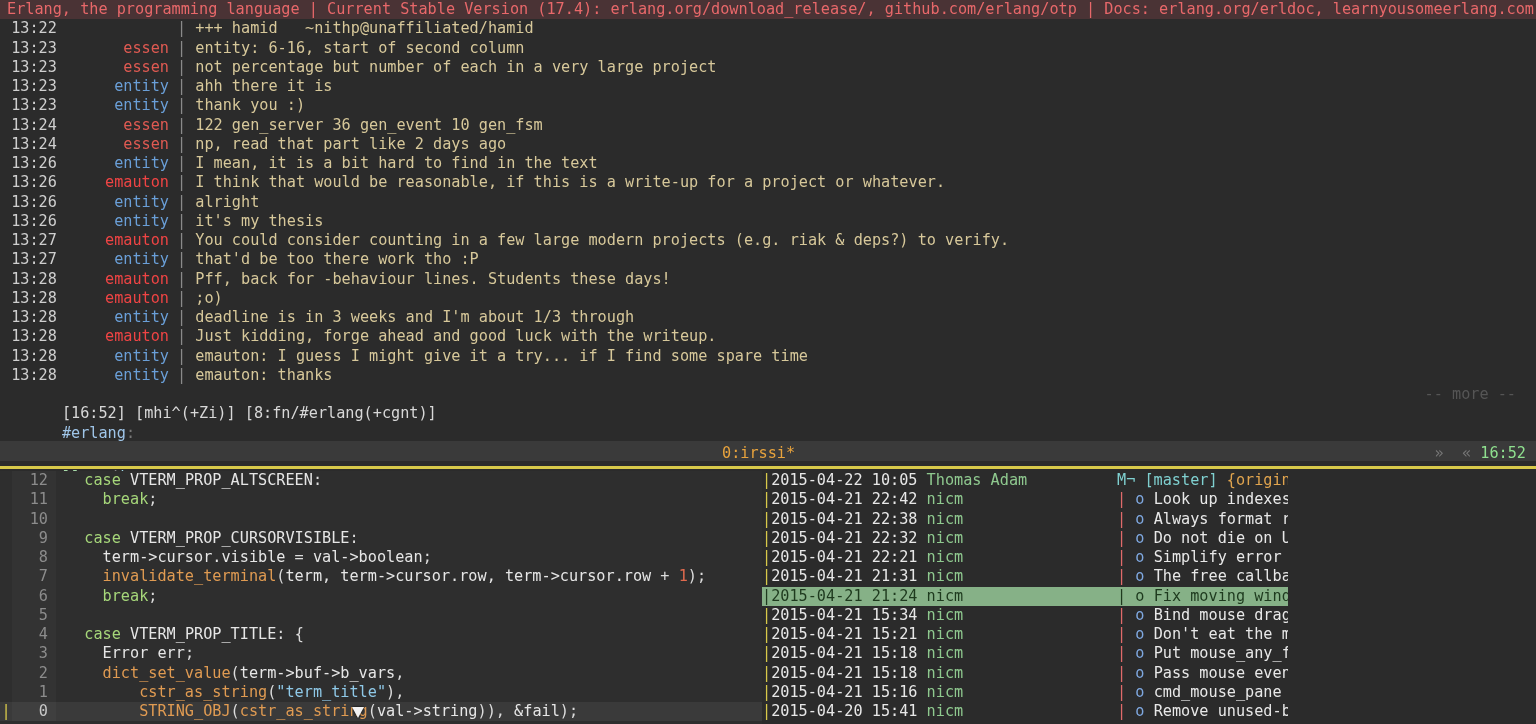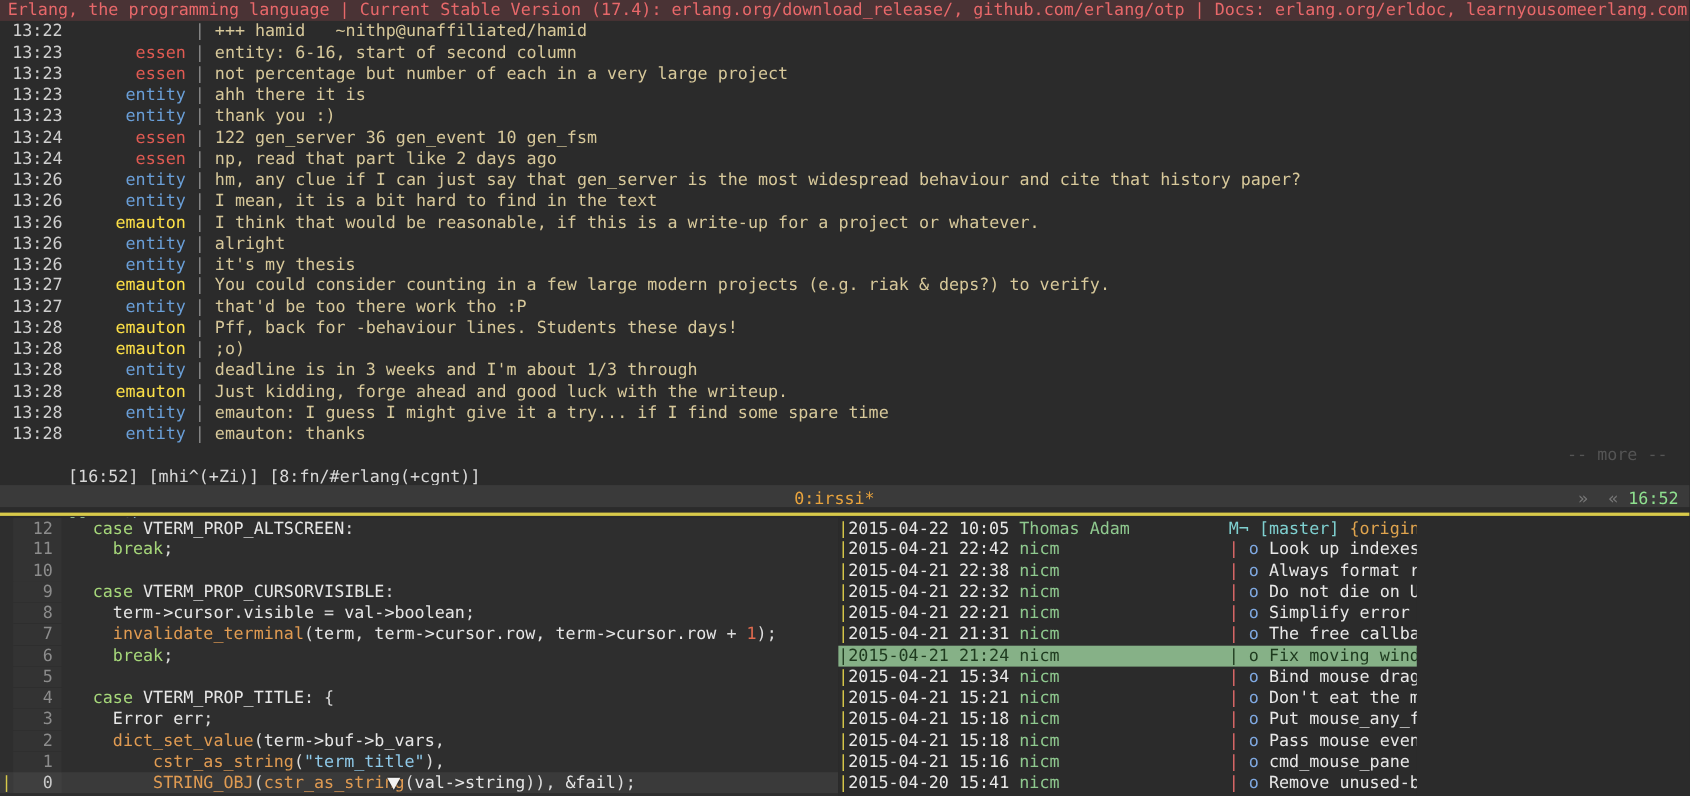--- a/index.html
+++ b/index.html
@@ -33,21 +33,21 @@
     white-space: pre; overflow: hidden;
     color: #d7c89a;
   }
   .ts { color: #cfcfcf; display: inline-block; width: 61px; text-align: center; padding-left: 7px; box-sizing: border-box;}
   .nick {
     display: inline-block; width: 116px; text-align: right;
     padding-right: 8px; box-sizing: border-box;
   }
   .nick.essen   { color: #e05a52; }
   .nick.entity  { color: #6a9fd8; }
-  .nick.emauton { color: #fde047; }
+  .nick.emauton { color: #ef4444; }
   .nick.none    { color: #8a8a8a; }
   .sep { color: #8a8a8a; }
   .msg { color: #d7c89a; }
 
   .irc-status {
     height: 19.25px; line-height: 19.25px; white-space: pre;
     color: #d8d8d8; padding-left: 7px; box-sizing: border-box;
     position: relative;
   }
   .irc-status .more {
@@ -160,21 +160,20 @@
   <div class="irc-pane">
     <div class="topic-bar">Erlang, the programming language | Current Stable Version (17.4): erlang.org/download_release/, github.com/erlang/otp | Docs: erlang.org/erldoc, learnyousomeerlang.com | Communi</div>
     <div class="irc-log" id="irc-log">
         <div class="irc-line"><span class="ts">13:22</span><span class="nick none"></span><span class="sep">| </span><span class="msg">+++ hamid   ~nithp@unaffiliated/hamid</span></div>
         <div class="irc-line"><span class="ts">13:23</span><span class="nick essen">essen</span><span class="sep">| </span><span class="msg">entity: 6-16, start of second column</span></div>
         <div class="irc-line"><span class="ts">13:23</span><span class="nick essen">essen</span><span class="sep">| </span><span class="msg">not percentage but number of each in a very large project</span></div>
         <div class="irc-line"><span class="ts">13:23</span><span class="nick entity">entity</span><span class="sep">| </span><span class="msg">ahh there it is</span></div>
         <div class="irc-line"><span class="ts">13:23</span><span class="nick entity">entity</span><span class="sep">| </span><span class="msg">thank you :)</span></div>
         <div class="irc-line"><span class="ts">13:24</span><span class="nick essen">essen</span><span class="sep">| </span><span class="msg">122 gen_server 36 gen_event 10 gen_fsm</span></div>
         <div class="irc-line"><span class="ts">13:24</span><span class="nick essen">essen</span><span class="sep">| </span><span class="msg">np, read that part like 2 days ago</span></div>
-        <div class="irc-line"><span class="ts">13:26</span><span class="nick entity">entity</span><span class="sep">| </span><span class="msg">hm, any clue if I can just say that gen_server is the most widespread behaviour and cite that history paper?</span></div>
         <div class="irc-line"><span class="ts">13:26</span><span class="nick entity">entity</span><span class="sep">| </span><span class="msg">I mean, it is a bit hard to find in the text</span></div>
         <div class="irc-line"><span class="ts">13:26</span><span class="nick emauton">emauton</span><span class="sep">| </span><span class="msg">I think that would be reasonable, if this is a write-up for a project or whatever.</span></div>
         <div class="irc-line"><span class="ts">13:26</span><span class="nick entity">entity</span><span class="sep">| </span><span class="msg">alright</span></div>
         <div class="irc-line"><span class="ts">13:26</span><span class="nick entity">entity</span><span class="sep">| </span><span class="msg">it's my thesis</span></div>
         <div class="irc-line"><span class="ts">13:27</span><span class="nick emauton">emauton</span><span class="sep">| </span><span class="msg">You could consider counting in a few large modern projects (e.g. riak &amp; deps?) to verify.</span></div>
         <div class="irc-line"><span class="ts">13:27</span><span class="nick entity">entity</span><span class="sep">| </span><span class="msg">that'd be too there work tho :P</span></div>
         <div class="irc-line"><span class="ts">13:28</span><span class="nick emauton">emauton</span><span class="sep">| </span><span class="msg">Pff, back for -behaviour lines. Students these days!</span></div>
         <div class="irc-line"><span class="ts">13:28</span><span class="nick emauton">emauton</span><span class="sep">| </span><span class="msg">;o)</span></div>
         <div class="irc-line"><span class="ts">13:28</span><span class="nick entity">entity</span><span class="sep">| </span><span class="msg">deadline is in 3 weeks and I'm about 1/3 through</span></div>
         <div class="irc-line"><span class="ts">13:28</span><span class="nick emauton">emauton</span><span class="sep">| </span><span class="msg">Just kidding, forge ahead and good luck with the writeup.</span></div>

